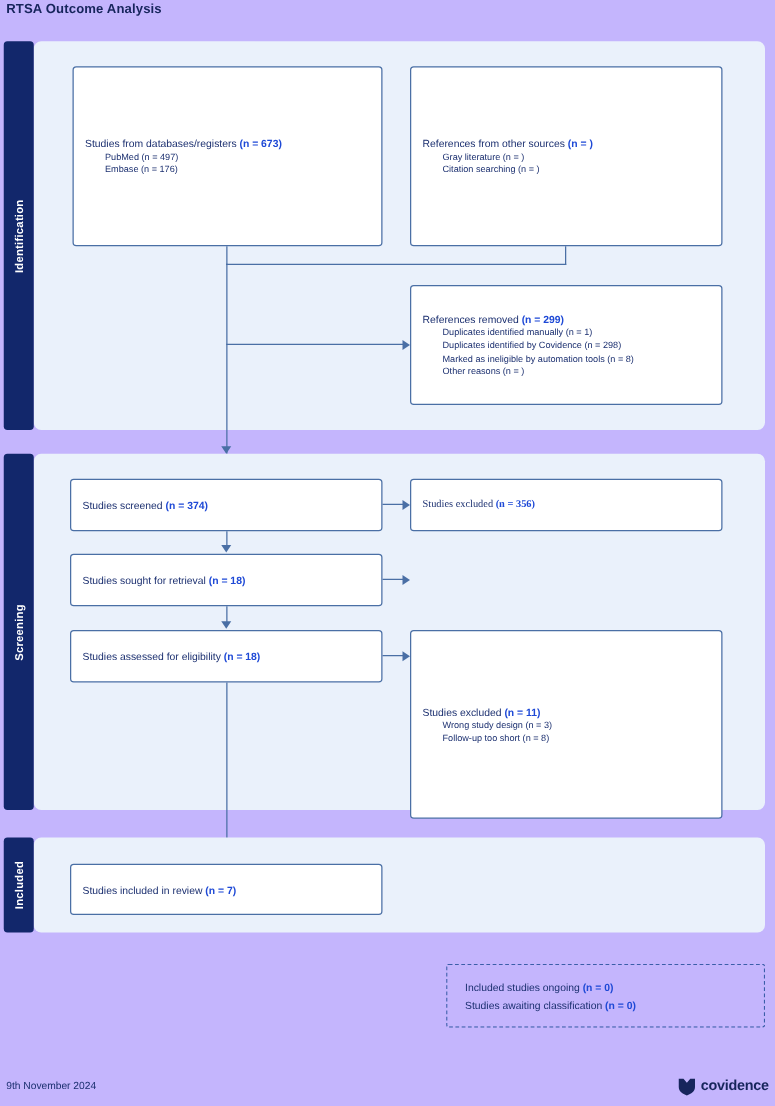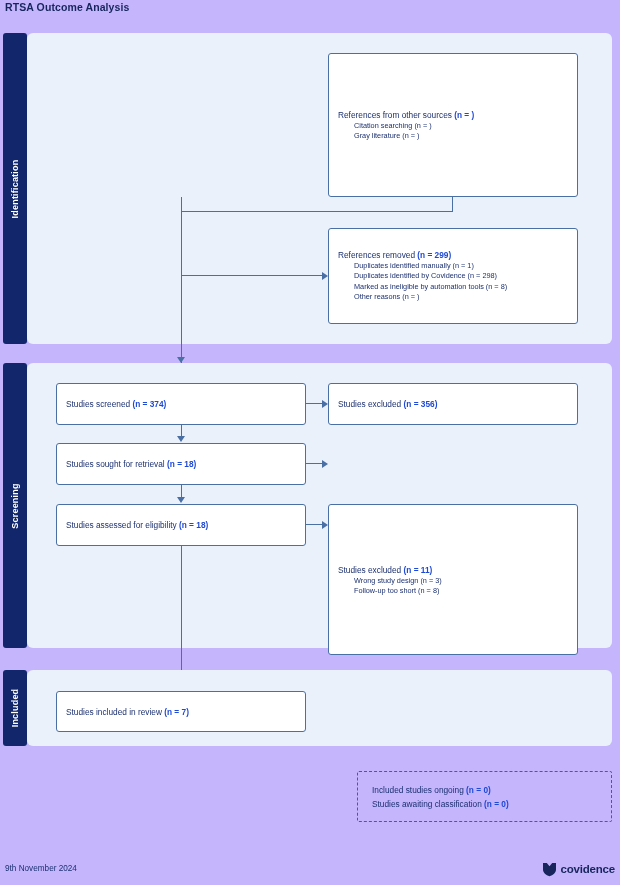--- a/index.html
+++ b/index.html
@@ -141,26 +141,33 @@
 
 <div id="page">
 
   <div class="page-title">RTSA Outcome Analysis</div>
 
   <div class="band" style="left:27px; top:33px; width:585px; height:311px;"></div>
   <div class="band-tab" style="left:3px; top:33px; width:24px; height:311px;">
     <span>Identification</span>
   </div>
 
+  <div class="fbox mid" style="left:58px; top:53px; width:248px; height:144px;">
+    <div class="fbox-inner">
+      <div class="line-main"><span>Studies from databases/registers </span><b>(n = 673)</b></div>
+      <div class="line-sub">PubMed (n = 497)</div>
+      <div class="line-sub">Embase (n = 176)</div>
+    </div>
+  </div>
 
   <div class="fbox mid" style="left:328px; top:53px; width:250px; height:144px;">
     <div class="fbox-inner">
       <div class="line-main"><span>References from other sources </span><b>(n = )</b></div>
+      <div class="line-sub">Gray literature (n = )</div>
       <div class="line-sub">Citation searching (n = )</div>
-      <div class="line-sub">Gray literature (n = )</div>
     </div>
   </div>
 
   <div class="fbox mid" style="left:328px; top:228px; width:250px; height:96px;">
     <div class="fbox-inner">
       <div class="line-main"><span>References removed </span><b>(n = 299)</b></div>
       <div class="line-sub">Duplicates identified manually (n = 1)</div>
       <div class="line-sub">Duplicates identified by Covidence (n = 298)</div>
       <div class="line-sub">Marked as ineligible by automation tools (n = 8)</div>
       <div class="line-sub">Other reasons (n = )</div>
@@ -182,21 +189,21 @@
   <div class="band" style="left:27px; top:363px; width:585px; height:285px;"></div>
   <div class="band-tab" style="left:3px; top:363px; width:24px; height:285px;">
     <span>Screening</span>
   </div>
 
   <div class="fbox mid" style="left:56px; top:383px; width:250px; height:42px;">
     <div class="fbox-inner">
       <div class="line-main"><span>Studies screened </span><b>(n = 374)</b></div>
     </div>
   </div>
-  <div class="fbox mid" style="left:328px; top:383px; width:250px; height:42px;">
+  <div class="fbox mid" style="left:328px; top:383px; width:250px; height:42px;font-family:Liberation Serif, serif;">
     <div class="fbox-inner">
       <div class="line-main"><span>Studies excluded </span><b>(n = 356)</b></div>
     </div>
   </div>
   <div class="conn hline" style="left:306px; top:403px; width:17px;"></div>
   <div class="arrow-right" style="left:322px; top:399.5px;"></div>
 
   <div class="fbox mid" style="left:56px; top:443px; width:250px; height:42px;">
     <div class="fbox-inner">
       <div class="line-main"><span>Studies sought for retrieval </span><b>(n = 18)</b></div>

